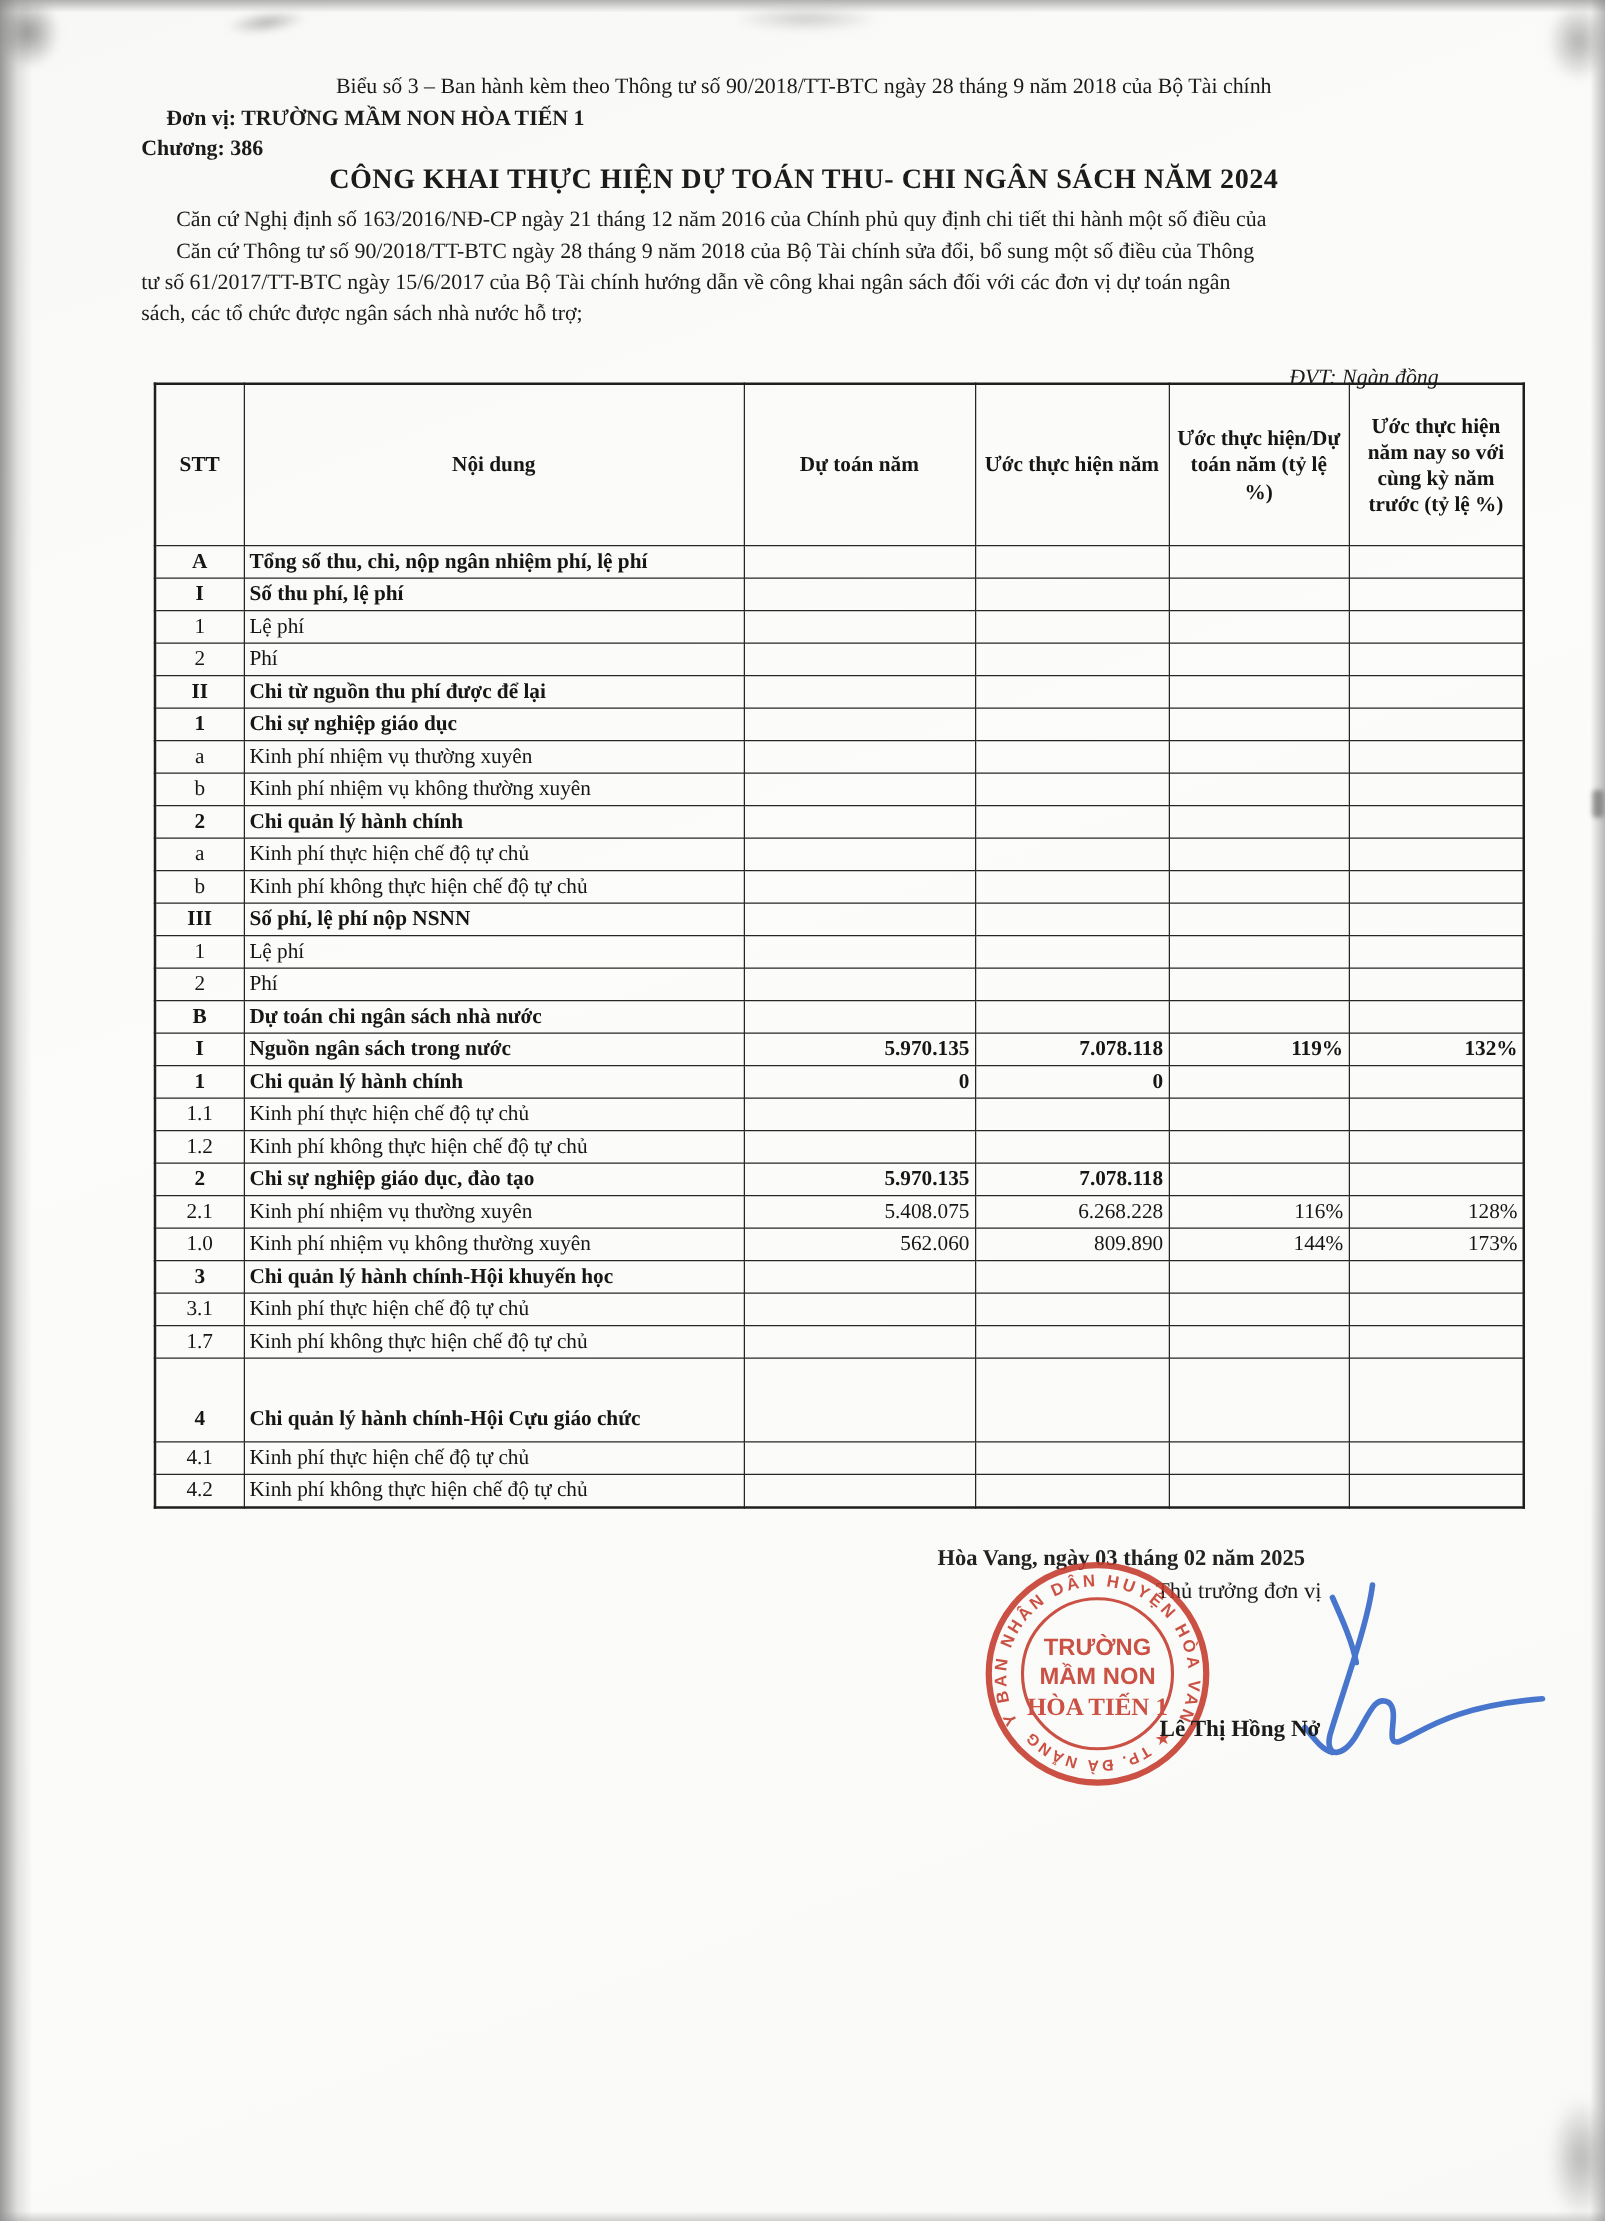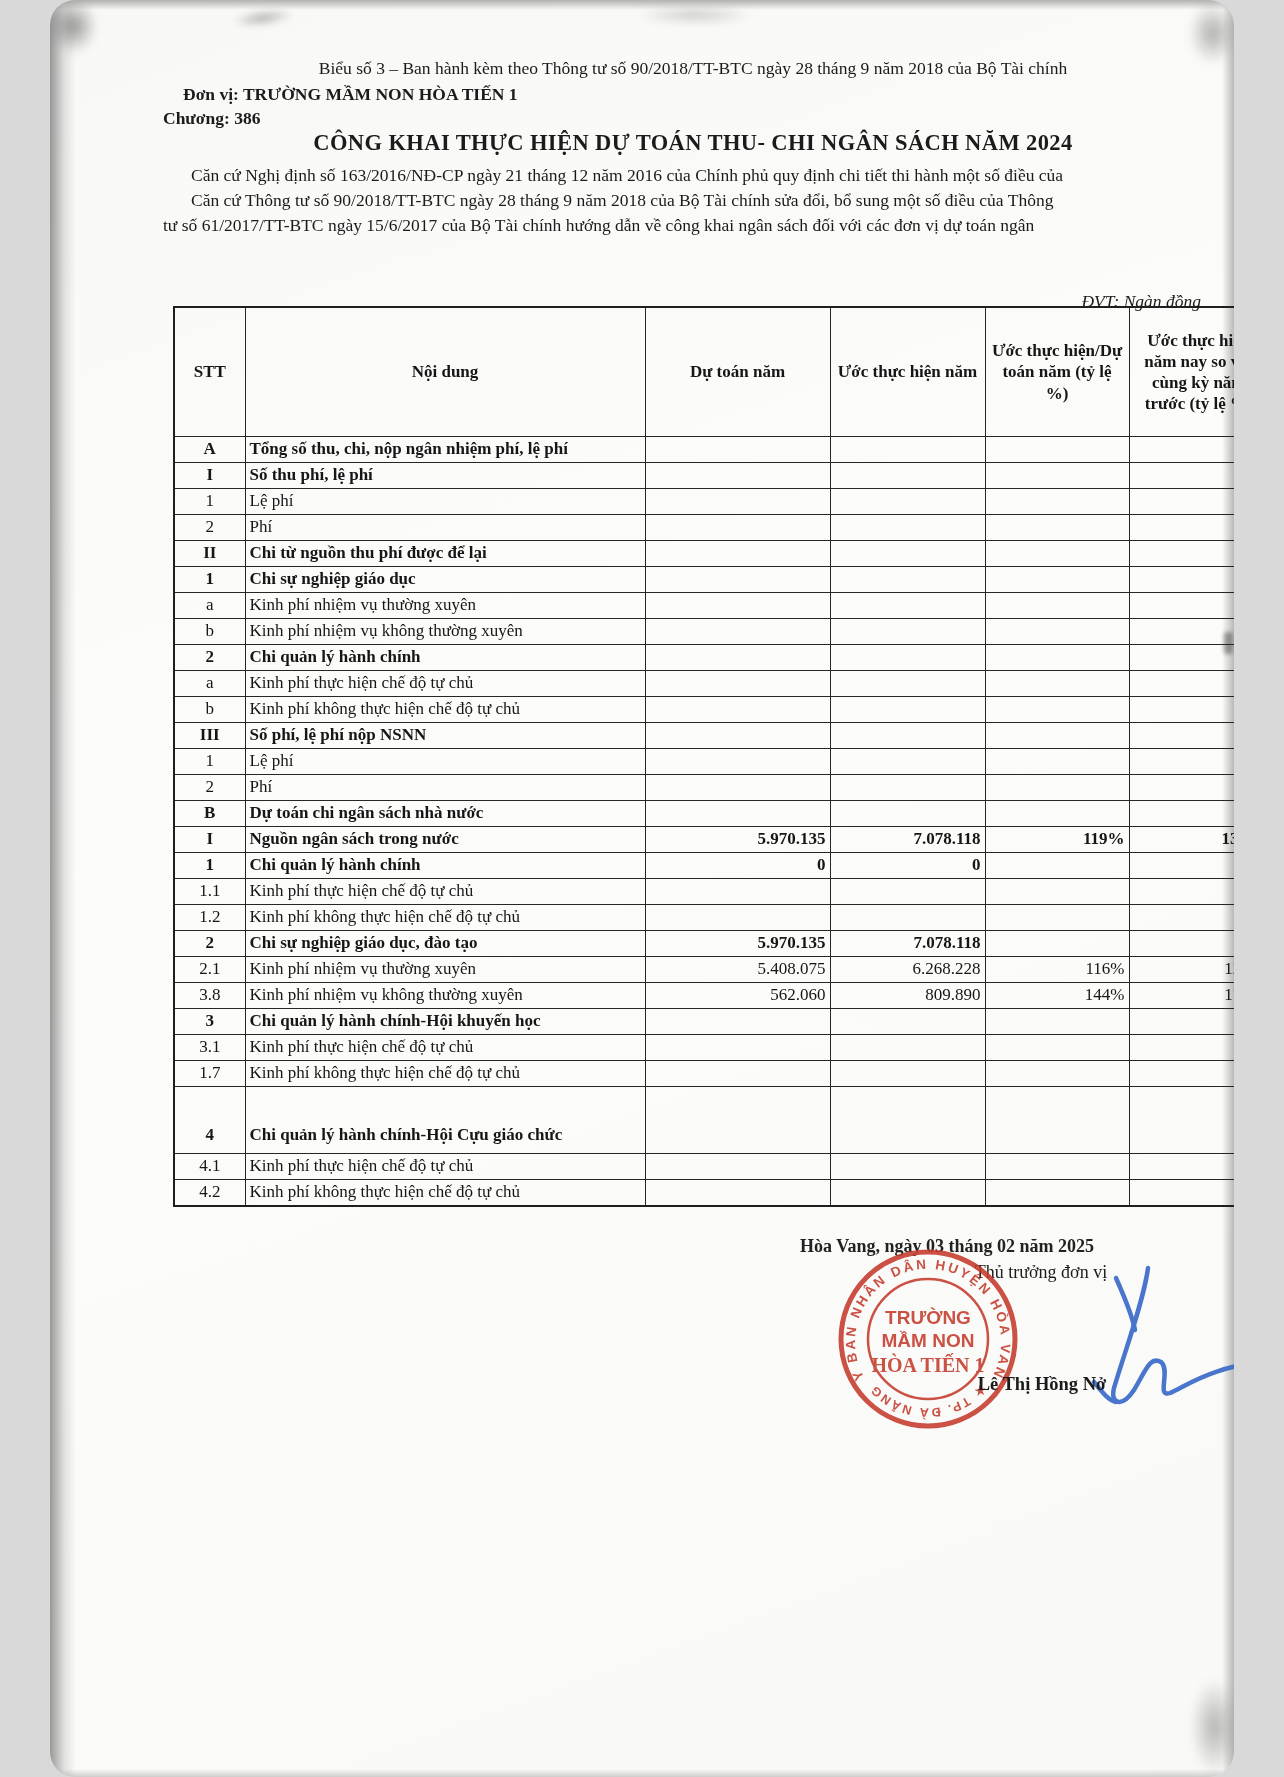--- a/index.html
+++ b/index.html
@@ -1,21 +1,20 @@
 <!DOCTYPE html>
 <html style="--stamp-red: #c43a2c; --signature-blue: #3a6bc9; --ink: #1b1b1b;"><head>
 <meta charset="utf-8">
 <style>
   html,body { margin:0; padding:0; background:#d9d9d9; }
   .page {
-    position:relative; width:1184px; height:1777px; margin:0 auto;
+    position:relative; width:1284px; height:1777px; margin:0 auto;
     background:linear-gradient(160deg,#f8f8f6 0%, #fcfcfa 40%, #f9f9f7 100%);
     overflow:hidden; color:#1b1b1b;
     font-family:"Liberation Serif", serif;
-    border-radius:25px;
   }
   
   .edge-left   { position:absolute; left:0; top:0; width:26px; height:100%;
                  background:linear-gradient(to right, rgba(120,120,120,.75), rgba(150,150,150,.25) 55%, transparent); }
   .edge-top    { position:absolute; left:0; top:0; width:100%; height:10px;
                  background:linear-gradient(to bottom, rgba(130,130,130,.6), transparent); }
   .edge-right  { position:absolute; right:0; top:0; width:12px; height:100%;
                  background:linear-gradient(to left, rgba(130,130,130,.55), transparent); }
   .edge-bottom { position:absolute; left:0; bottom:0; width:100%; height:8px;
                  background:linear-gradient(to top, rgba(140,140,140,.4), transparent); }
@@ -96,20 +95,21 @@
 
     <div class="form-note">Biểu số 3 – Ban hành kèm theo Thông tư số 90/2018/TT-BTC ngày 28 tháng 9 năm 2018 của Bộ Tài chính</div>
     <div class="unit-line">Đơn vị: TRƯỜNG MẦM NON HÒA TIẾN 1</div>
     <div class="chapter-line">Chương: 386</div>
     <div class="doc-title">CÔNG KHAI THỰC HIỆN DỰ TOÁN THU- CHI NGÂN SÁCH NĂM 2024</div>
 
     <div class="legal">
       <div class="ln indent">Căn cứ Nghị định số 163/2016/NĐ-CP ngày 21 tháng 12 năm 2016 của Chính phủ quy định chi tiết thi hành một số điều của</div>
       <div class="ln indent">Căn cứ Thông tư số 90/2018/TT-BTC ngày 28  tháng 9 năm 2018 của Bộ Tài chính sửa đổi, bổ sung một số điều của Thông</div>
       <div class="ln">tư số 61/2017/TT-BTC ngày 15/6/2017 của Bộ Tài chính hướng dẫn về công khai ngân sách đối với các đơn vị dự toán ngân</div>
+      <div class="ln">sách, các tổ chức được ngân sách nhà nước hỗ trợ;</div>
     </div>
 
     <div class="dvt">ĐVT: Ngàn đồng</div>
 
     <table class="budget">
       <colgroup>
         <col style="width:71px">
           <col style="width:400px">
           <col style="width:185px">
         <col style="width:155px">
@@ -289,21 +289,21 @@
           </tr>
           <tr>
             <td class="c-stt">2.1</td>
             <td class="c-label">Kinh phí nhiệm vụ thường xuyên</td>
             <td class="c-num">5.408.075</td>
             <td class="c-num">6.268.228</td>
             <td class="c-num">116%</td>
             <td class="c-num">128%</td>
           </tr>
           <tr>
-            <td class="c-stt">3.8</td>
+            <td class="c-stt">1.0</td>
             <td class="c-label">Kinh phí nhiệm vụ không thường xuyên</td>
             <td class="c-num">562.060</td>
             <td class="c-num">809.890</td>
             <td class="c-num">144%</td>
             <td class="c-num">173%</td>
           </tr>
           <tr class="bold">
             <td class="c-stt">3</td>
             <td class="c-label">Chi quản lý hành chính-Hội khuyến học</td>
             <td class="c-num"></td>

